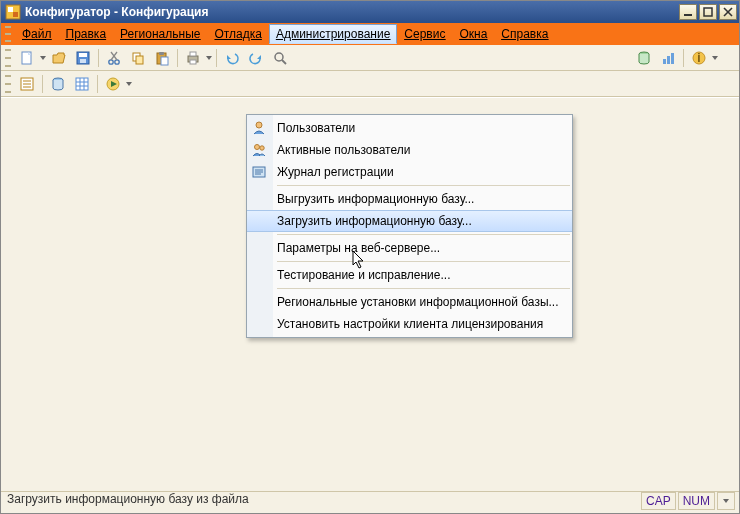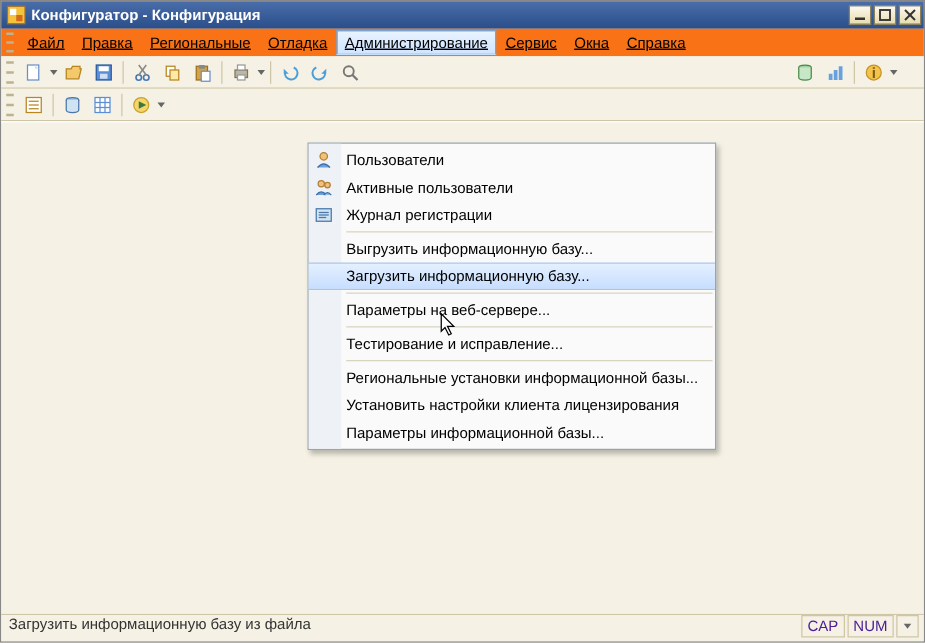--- a/index.html
+++ b/index.html
@@ -291,23 +291,20 @@
         <div class="dd-item">
           <span>Тестирование и исправление...</span>
         </div>
         <div class="dd-sep"></div>
         <div class="dd-item">
           <span>Региональные установки информационной базы...</span>
         </div>
         <div class="dd-item">
           <span>Установить настройки клиента лицензирования</span>
         </div>
-        <div class="dd-item">
-          <span>Параметры информационной базы...</span>
-        </div>
       </div>
     </div>
 
     <div class="cursor">
       <svg width="16" height="20">
           <path d="M0 0 L0 14 L3 11 L6 17 L8 16 L5 10 L10 10 Z" fill="#fff" stroke="#000" stroke-width="1"></path>
         </svg>
     </div>
   </div>
 

